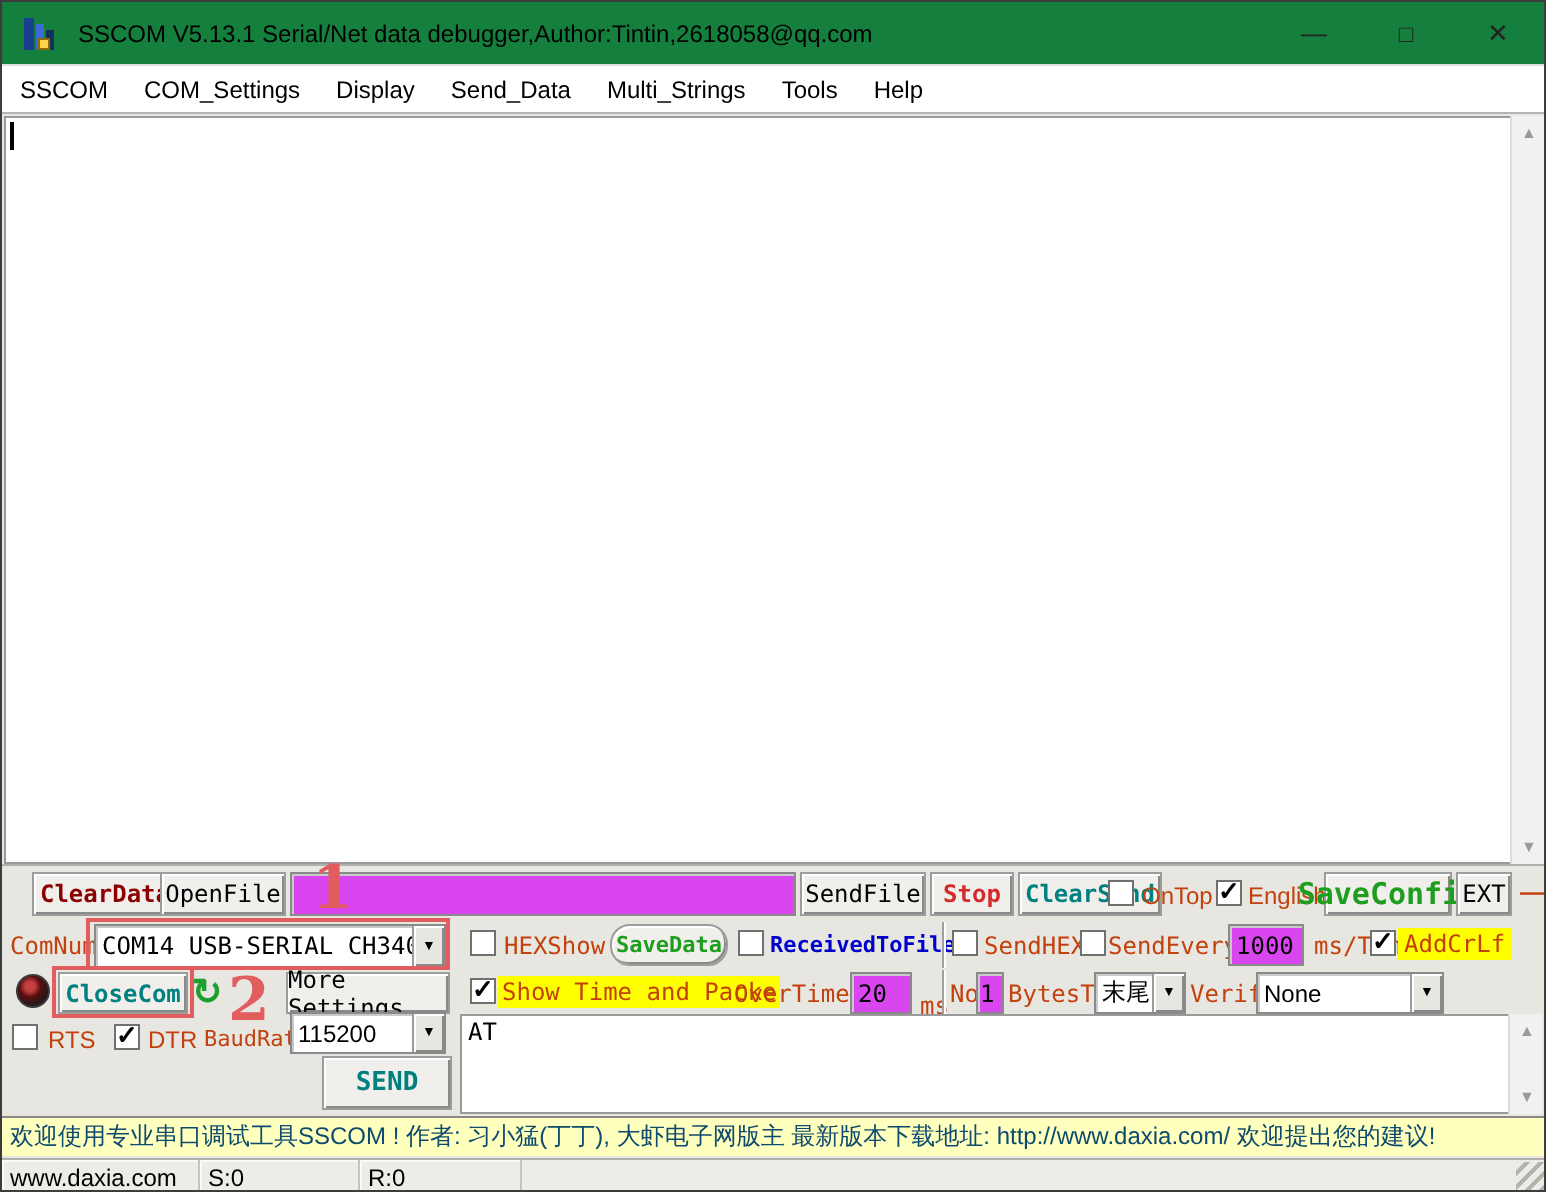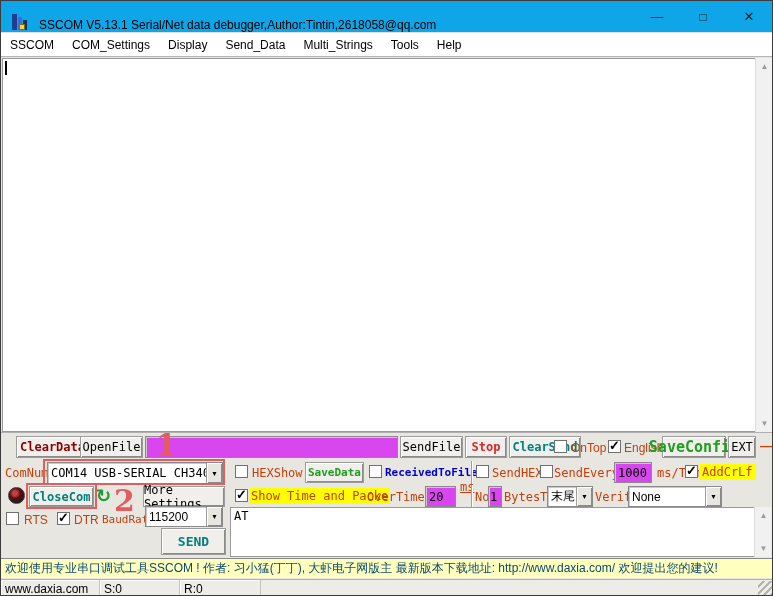--- a/index.html
+++ b/index.html
@@ -3,22 +3,22 @@
 <meta charset="utf-8">
 <style>
   * { margin:0; padding:0; box-sizing:border-box; }
   body { font-family:"Liberation Sans", sans-serif; background:#888; }
   .mono { font-family:"DejaVu Sans Mono","Liberation Mono",monospace; }
 
   #win { position:relative; width:773px; height:596px; background:#e8e6e1;
          border:1px solid #3c3c3c; overflow:hidden; }
 
   
-  .titlebar { position:absolute; left:0; top:0; width:100%; height:32px; background:#0ea5e9;
-              border-bottom:1px solid #e0e0e0; display:flex; align-items:flex-end; }
+  .titlebar { position:absolute; left:0; top:0; width:100%; height:32px; background:#15803d;
+              border-bottom:1px solid #e0e0e0; display:flex; align-items:center; }
   .appicon { width:20px; height:20px; margin-left:10px; position:relative; }
   .appicon .b1{position:absolute;left:1px;top:2px;width:5px;height:16px;background:#1a3f8f;}
   .appicon .b2{position:absolute;left:7px;top:5px;width:4px;height:13px;background:#3a6bd6;}
   .appicon .b3{position:absolute;left:12px;top:8px;width:4px;height:10px;background:#16305e;}
   .appicon .b4{position:absolute;left:8px;top:12px;width:6px;height:6px;background:#ffd24a;border:1px solid #8a6d00;}
   .title-text { margin-left:8px; font-size:12px; color:#000; }
   .winbtns { margin-left:auto; display:flex; height:100%; }
   .winbtn { width:46px; height:100%; display:flex; align-items:center; justify-content:center;
             font-size:13px; color:#222; cursor:default; }
   .winbtn.max { font-size:12px; }
@@ -145,21 +145,21 @@
     <span class="lbl" style="left:759px; top:6px; font-weight:bold;">—</span>
 
     <span class="lbl mono" style="left:4px; top:33px;">ComNum</span>
     <div class="combo" style="left:46px; top:29px; width:176px; height:22px;">
       <span class="ctext mono">COM14 USB-SERIAL CH340K</span>
       <span class="cbtn">▼</span>
     </div>
 
     <span class="cb" style="left:234px; top:32px;"></span>
     <span class="lbl mono" style="left:251px; top:33px;">HEXShow</span>
-    <div class="btn3d mono c-green" style="left:304px; top:29px; width:59px; height:21px; font-size:11px;">SaveData</div>
+    <div class="btn3d mono c-green" style="left:304px; top:29px; width:59px; height:21px; font-size:11px;border-radius:10px;">SaveData</div>
     <span class="cb" style="left:368px; top:32px;"></span>
     <span class="lbl mono c-blue" style="left:384px; top:33px; font-size:11px;">ReceivedToFile</span>
     <div class="sep-v" style="left:470px; top:28px; height:23px;"></div>
     <span class="cb" style="left:475px; top:32px;"></span>
     <span class="lbl mono" style="left:491px; top:33px;">SendHEX</span>
     <span class="cb" style="left:539px; top:32px;"></span>
     <span class="lbl mono" style="left:553px; top:33px;">SendEvery:</span>
     <input class="field sunken mono" style="left: 613px; top: 29px; width: 38px; height: 21px;" value="1000">
     <span class="lbl mono" style="left:656px; top:33px;">ms/Tim</span>
     <span class="cb on" style="left:684px; top:32px;"></span>
@@ -167,21 +167,21 @@
 
     <div class="led" style="top:54px;"></div>
     <div class="btn3d mono c-teal" style="left:28px; top:53px; width:65px; height:21px; font-size:12px;">CloseCom</div>
     <div class="refresh" style="top:52px;">↻</div>
     <div class="btn3d mono" style="left:142px; top:53px; width:82px; height:21px;">More Settings</div>
 
     <span class="cb on" style="left:234px; top:56px;"></span>
     <span class="lbl mono hl-yellow" style="left:248px; top:55px; padding:1px 2px;">Show Time and Packe</span>
     <span class="lbl mono" style="left:366px; top:57px;">OverTime:</span>
     <input class="field sunken mono" style="left: 424px; top: 53px; width: 31px; height: 21px;" value="20">
-    <span class="lbl mono" style="left:459px; top:47px;text-decoration:underline;">ms</span>
+    <span class="lbl mono" style="left:459px; top:63px;text-decoration:underline;">ms</span>
     <div class="sep-v" style="left:470px; top:52px; height:23px;"></div>
     <span class="lbl mono" style="left:474px; top:57px;">No</span>
     <input class="field sunken mono" style="left: 487px; top: 53px; width: 14px; height: 21px; padding: 2px 1px;" value="1">
     <span class="lbl mono" style="left:503px; top:57px;">BytesTo</span>
     <div class="combo" style="left:546px; top:53px; width:46px; height:21px;">
       <span class="ctext">末尾</span>
       <span class="cbtn">▼</span>
     </div>
     <span class="lbl mono" style="left:594px; top:57px;">Verify</span>
     <div class="combo" style="left:627px; top:53px; width:94px; height:21px;">

